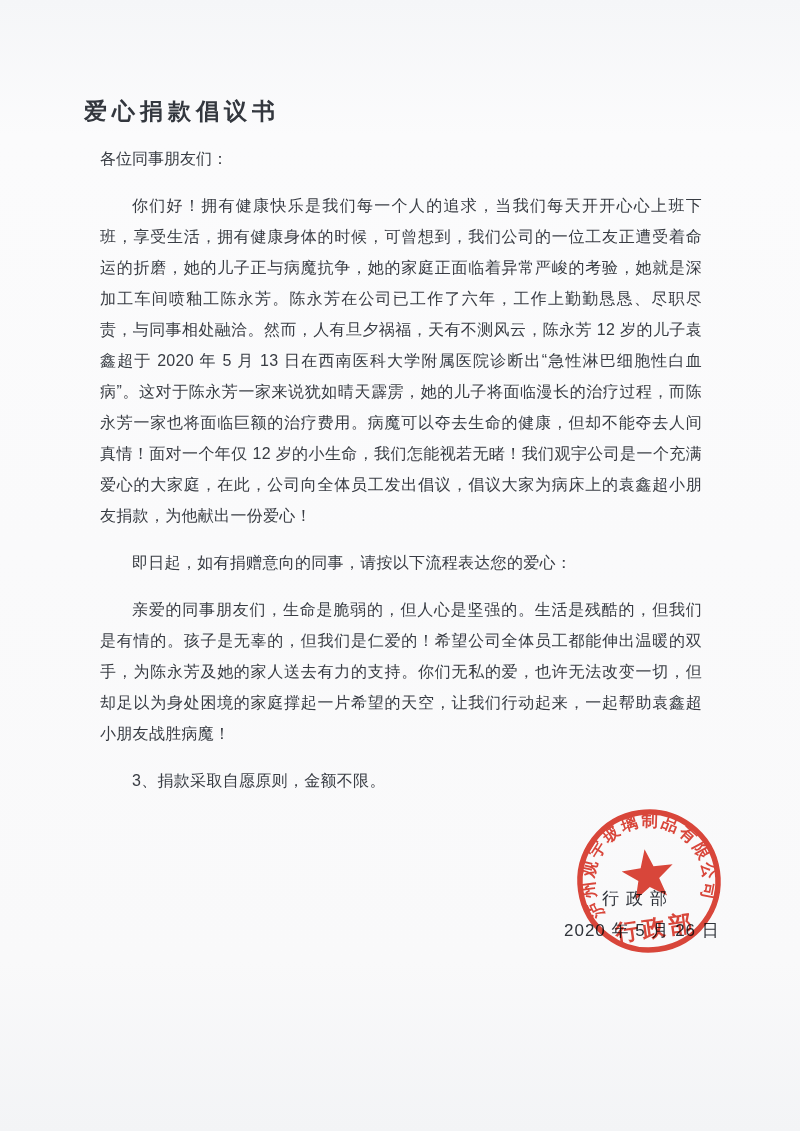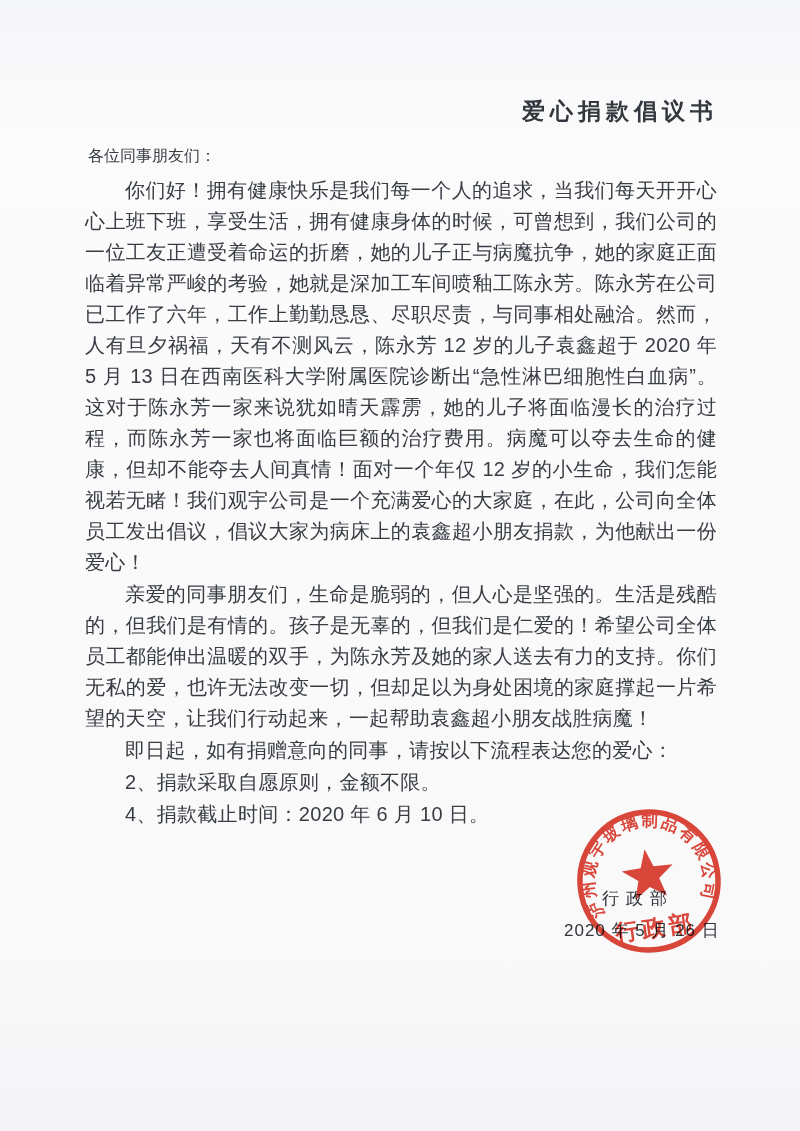--- a/index.html
+++ b/index.html
@@ -13,34 +13,34 @@
     width:800px;height:1131px;
     background:linear-gradient(180deg,#f5f6f8 0%,#fbfbfc 12%,#f9f9fa 85%,#f3f4f6 100%);
     color:#383c43;
     overflow:hidden;
   }
   .content{
     padding:96px 82px 0 84px;
   }
   .title{
     margin:0 0 13px 0;
-    text-align:right;
+    text-align:left;
     font-size:23px;
     font-weight:600;
     letter-spacing:5px;
     color:#33373e;
   }
   .salutation{
     font-size:16px;
     line-height:31px;
-    margin:4px;
+    margin:16px;
   }
   .para{
-    margin:1px;
-    font-size:20px;
+    margin:16px;
+    font-size:16px;
     line-height:31px;
     text-indent:2em;
     text-align:justify;
     letter-spacing:0.3px;
   }
   .sig-dept{
     position:absolute;
     left:602px;top:887px;
     font-size:17px;
     letter-spacing:7px;
@@ -64,24 +64,23 @@
   .stamp svg{width:100%;height:100%;}
 </style>
 </head>
 <body>
 
 <div class="page">
   <div class="content">
     <h1 class="title">爱心捐款倡议书</h1>
     <p class="salutation">各位同事朋友们：</p>
     <p class="para">你们好！拥有健康快乐是我们每一个人的追求，当我们每天开开心心上班下班，享受生活，拥有健康身体的时候，可曾想到，我们公司的一位工友正遭受着命运的折磨，她的儿子正与病魔抗争，她的家庭正面临着异常严峻的考验，她就是深加工车间喷釉工陈永芳。陈永芳在公司已工作了六年，工作上勤勤恳恳、尽职尽责，与同事相处融洽。然而，人有旦夕祸福，天有不测风云，陈永芳 12 岁的儿子袁鑫超于 2020 年 5 月 13 日在西南医科大学附属医院诊断出“急性淋巴细胞性白血病”。这对于陈永芳一家来说犹如晴天霹雳，她的儿子将面临漫长的治疗过程，而陈永芳一家也将面临巨额的治疗费用。病魔可以夺去生命的健康，但却不能夺去人间真情！面对一个年仅 12 岁的小生命，我们怎能视若无睹！我们观宇公司是一个充满爱心的大家庭，在此，公司向全体员工发出倡议，倡议大家为病床上的袁鑫超小朋友捐款，为他献出一份爱心！</p>
+    <p class="para">即日起，如有捐赠意向的同事，请按以下流程表达您的爱心：</p>
     <p class="para">亲爱的同事朋友们，生命是脆弱的，但人心是坚强的。生活是残酷的，但我们是有情的。孩子是无辜的，但我们是仁爱的！希望公司全体员工都能伸出温暖的双手，为陈永芳及她的家人送去有力的支持。你们无私的爱，也许无法改变一切，但却足以为身处困境的家庭撑起一片希望的天空，让我们行动起来，一起帮助袁鑫超小朋友战胜病魔！</p>
-    <p class="para">即日起，如有捐赠意向的同事，请按以下流程表达您的爱心：</p>
-    <p class="para">2、捐款采取自愿原则，金额不限。</p>
-    <p class="para">4、捐款截止时间：2020 年 6 月 10 日。</p>
+    <p class="para">3、捐款采取自愿原则，金额不限。</p>
   </div>
 
   <div class="sig-dept">行政部</div>
   <div class="sig-date">2020 年 5 月 26 日</div>
 
   <div class="stamp">
     <svg viewBox="0 0 150 150" xmlns="http://www.w3.org/2000/svg">
       <circle cx="75" cy="75" r="69" fill="none" stroke="#dc372a" stroke-width="5.5"></circle>
       <path id="stamp-arc" d="M 27.4 102.5 A 55 55 0 1 1 122.6 102.5" fill="none"></path>
       <text font-size="16.5" font-weight="bold" fill="#dc372a" letter-spacing="2.5">

